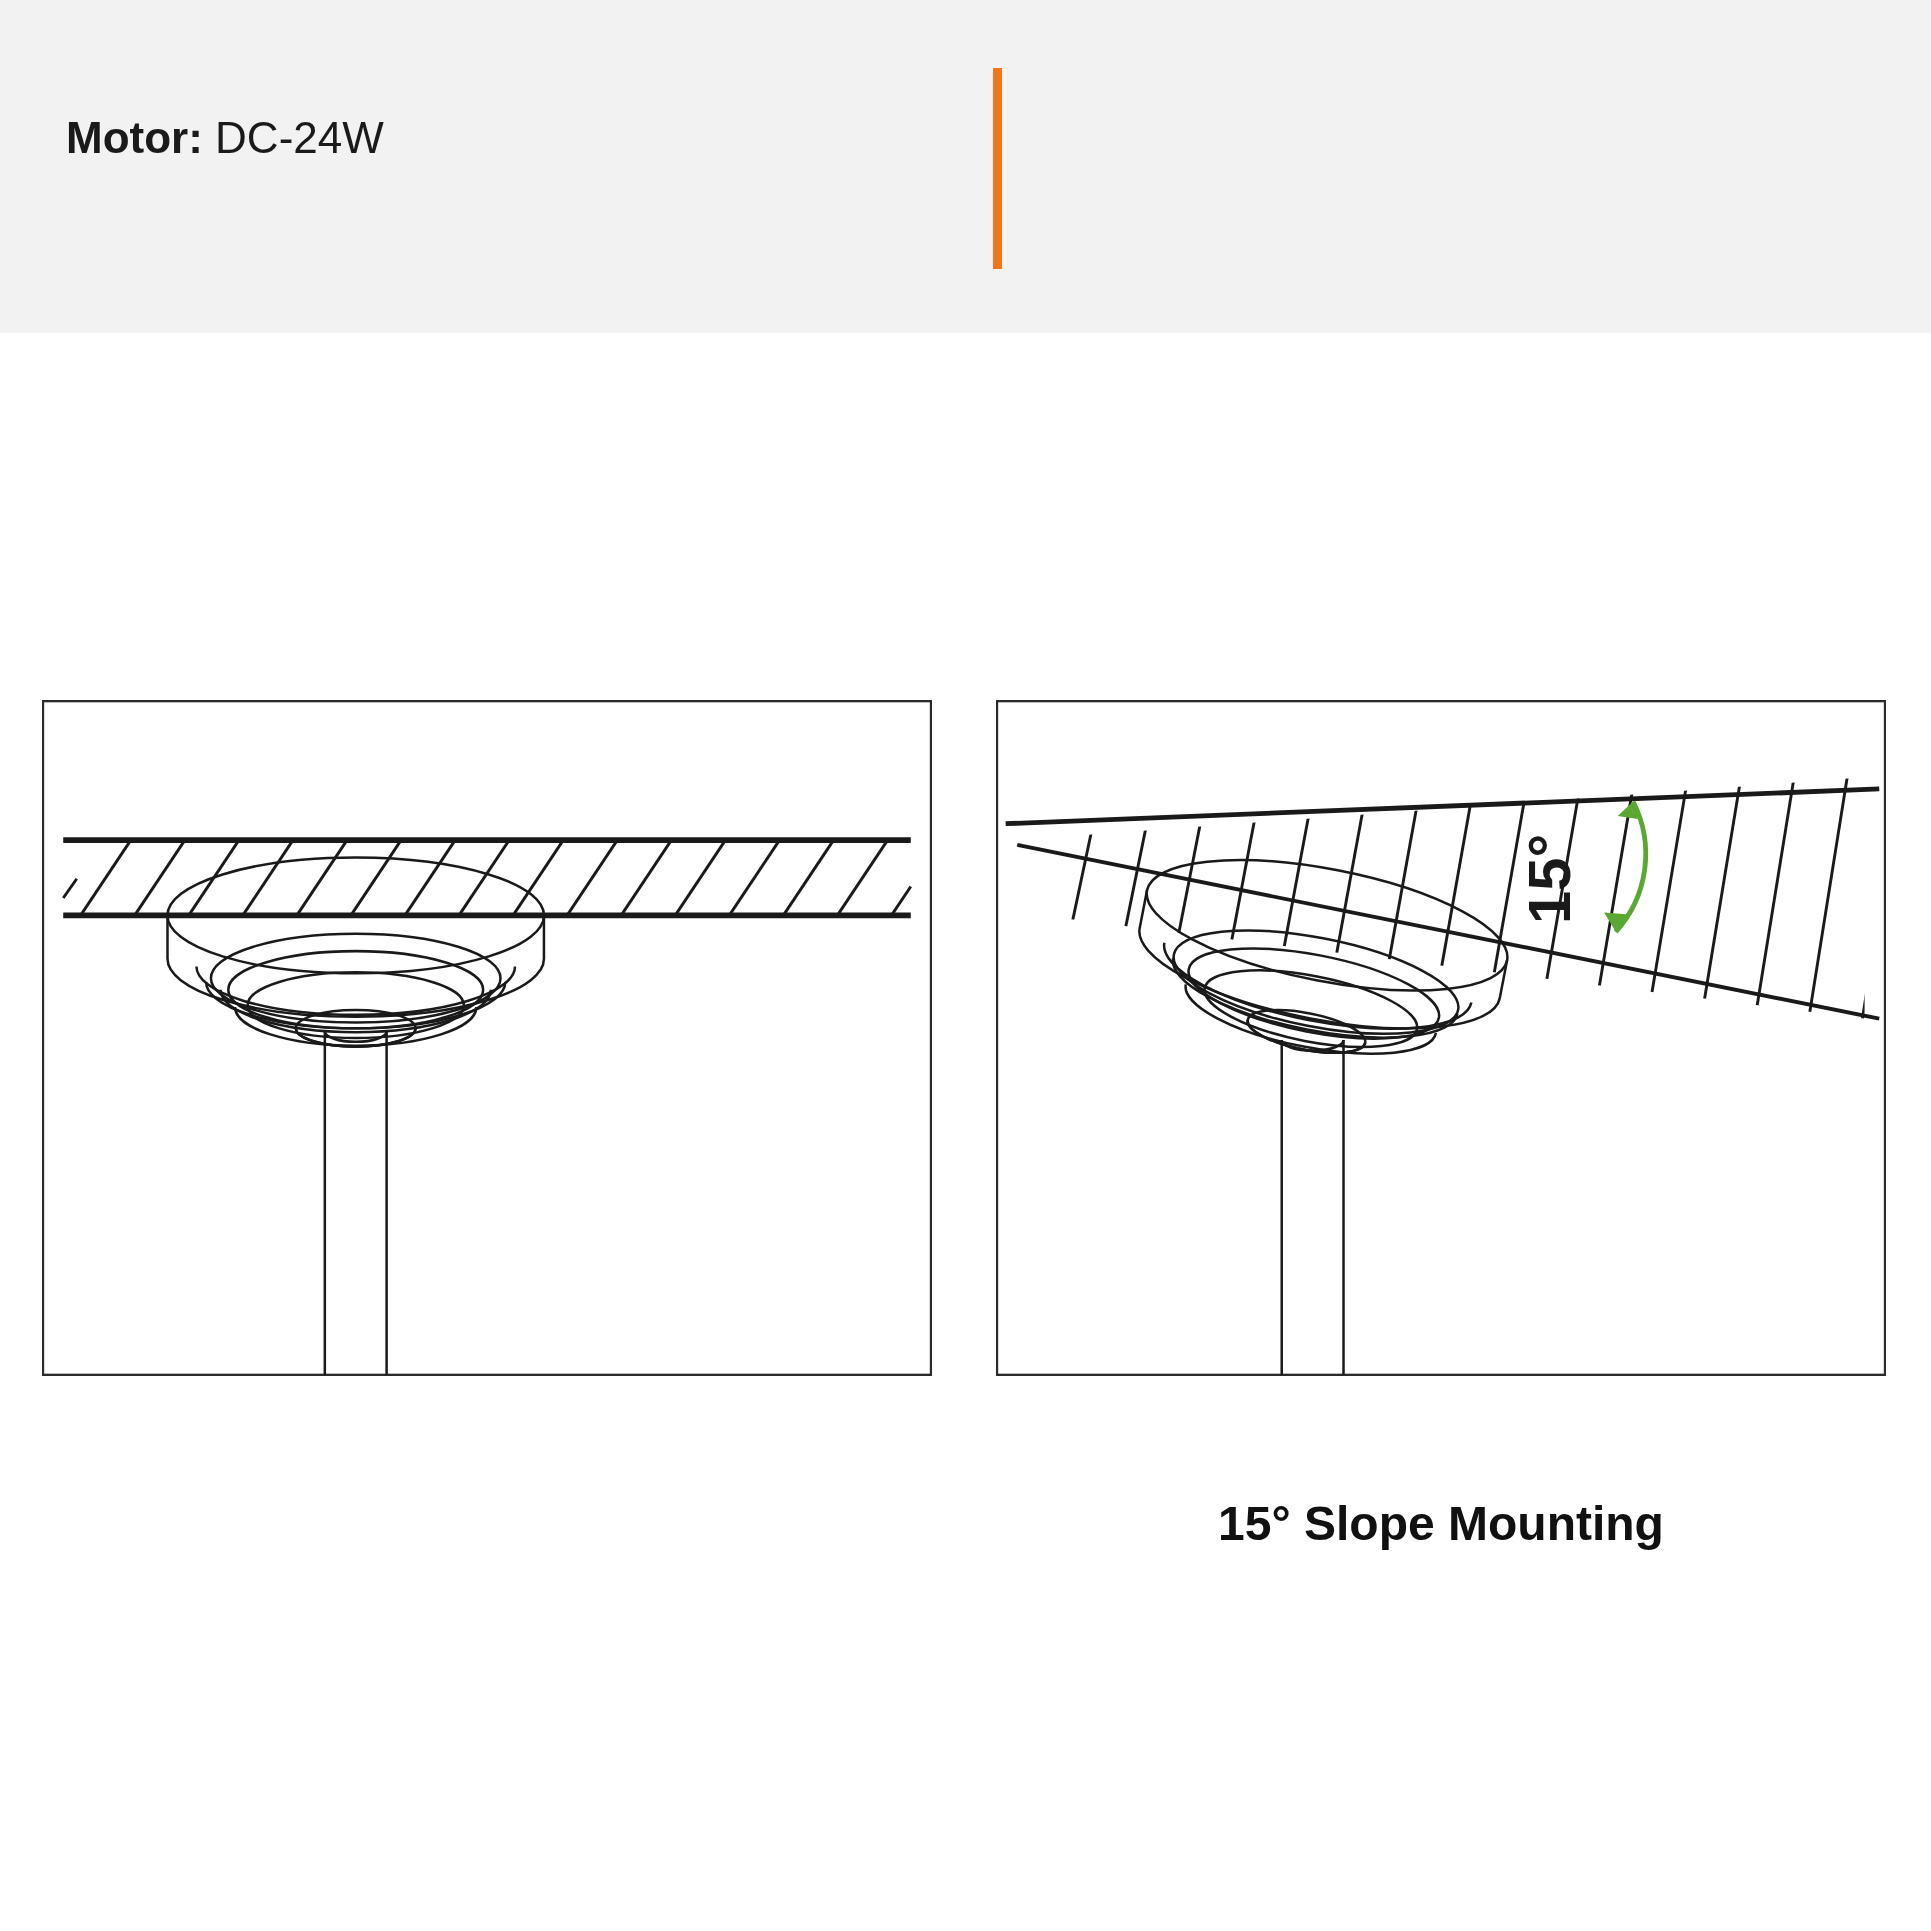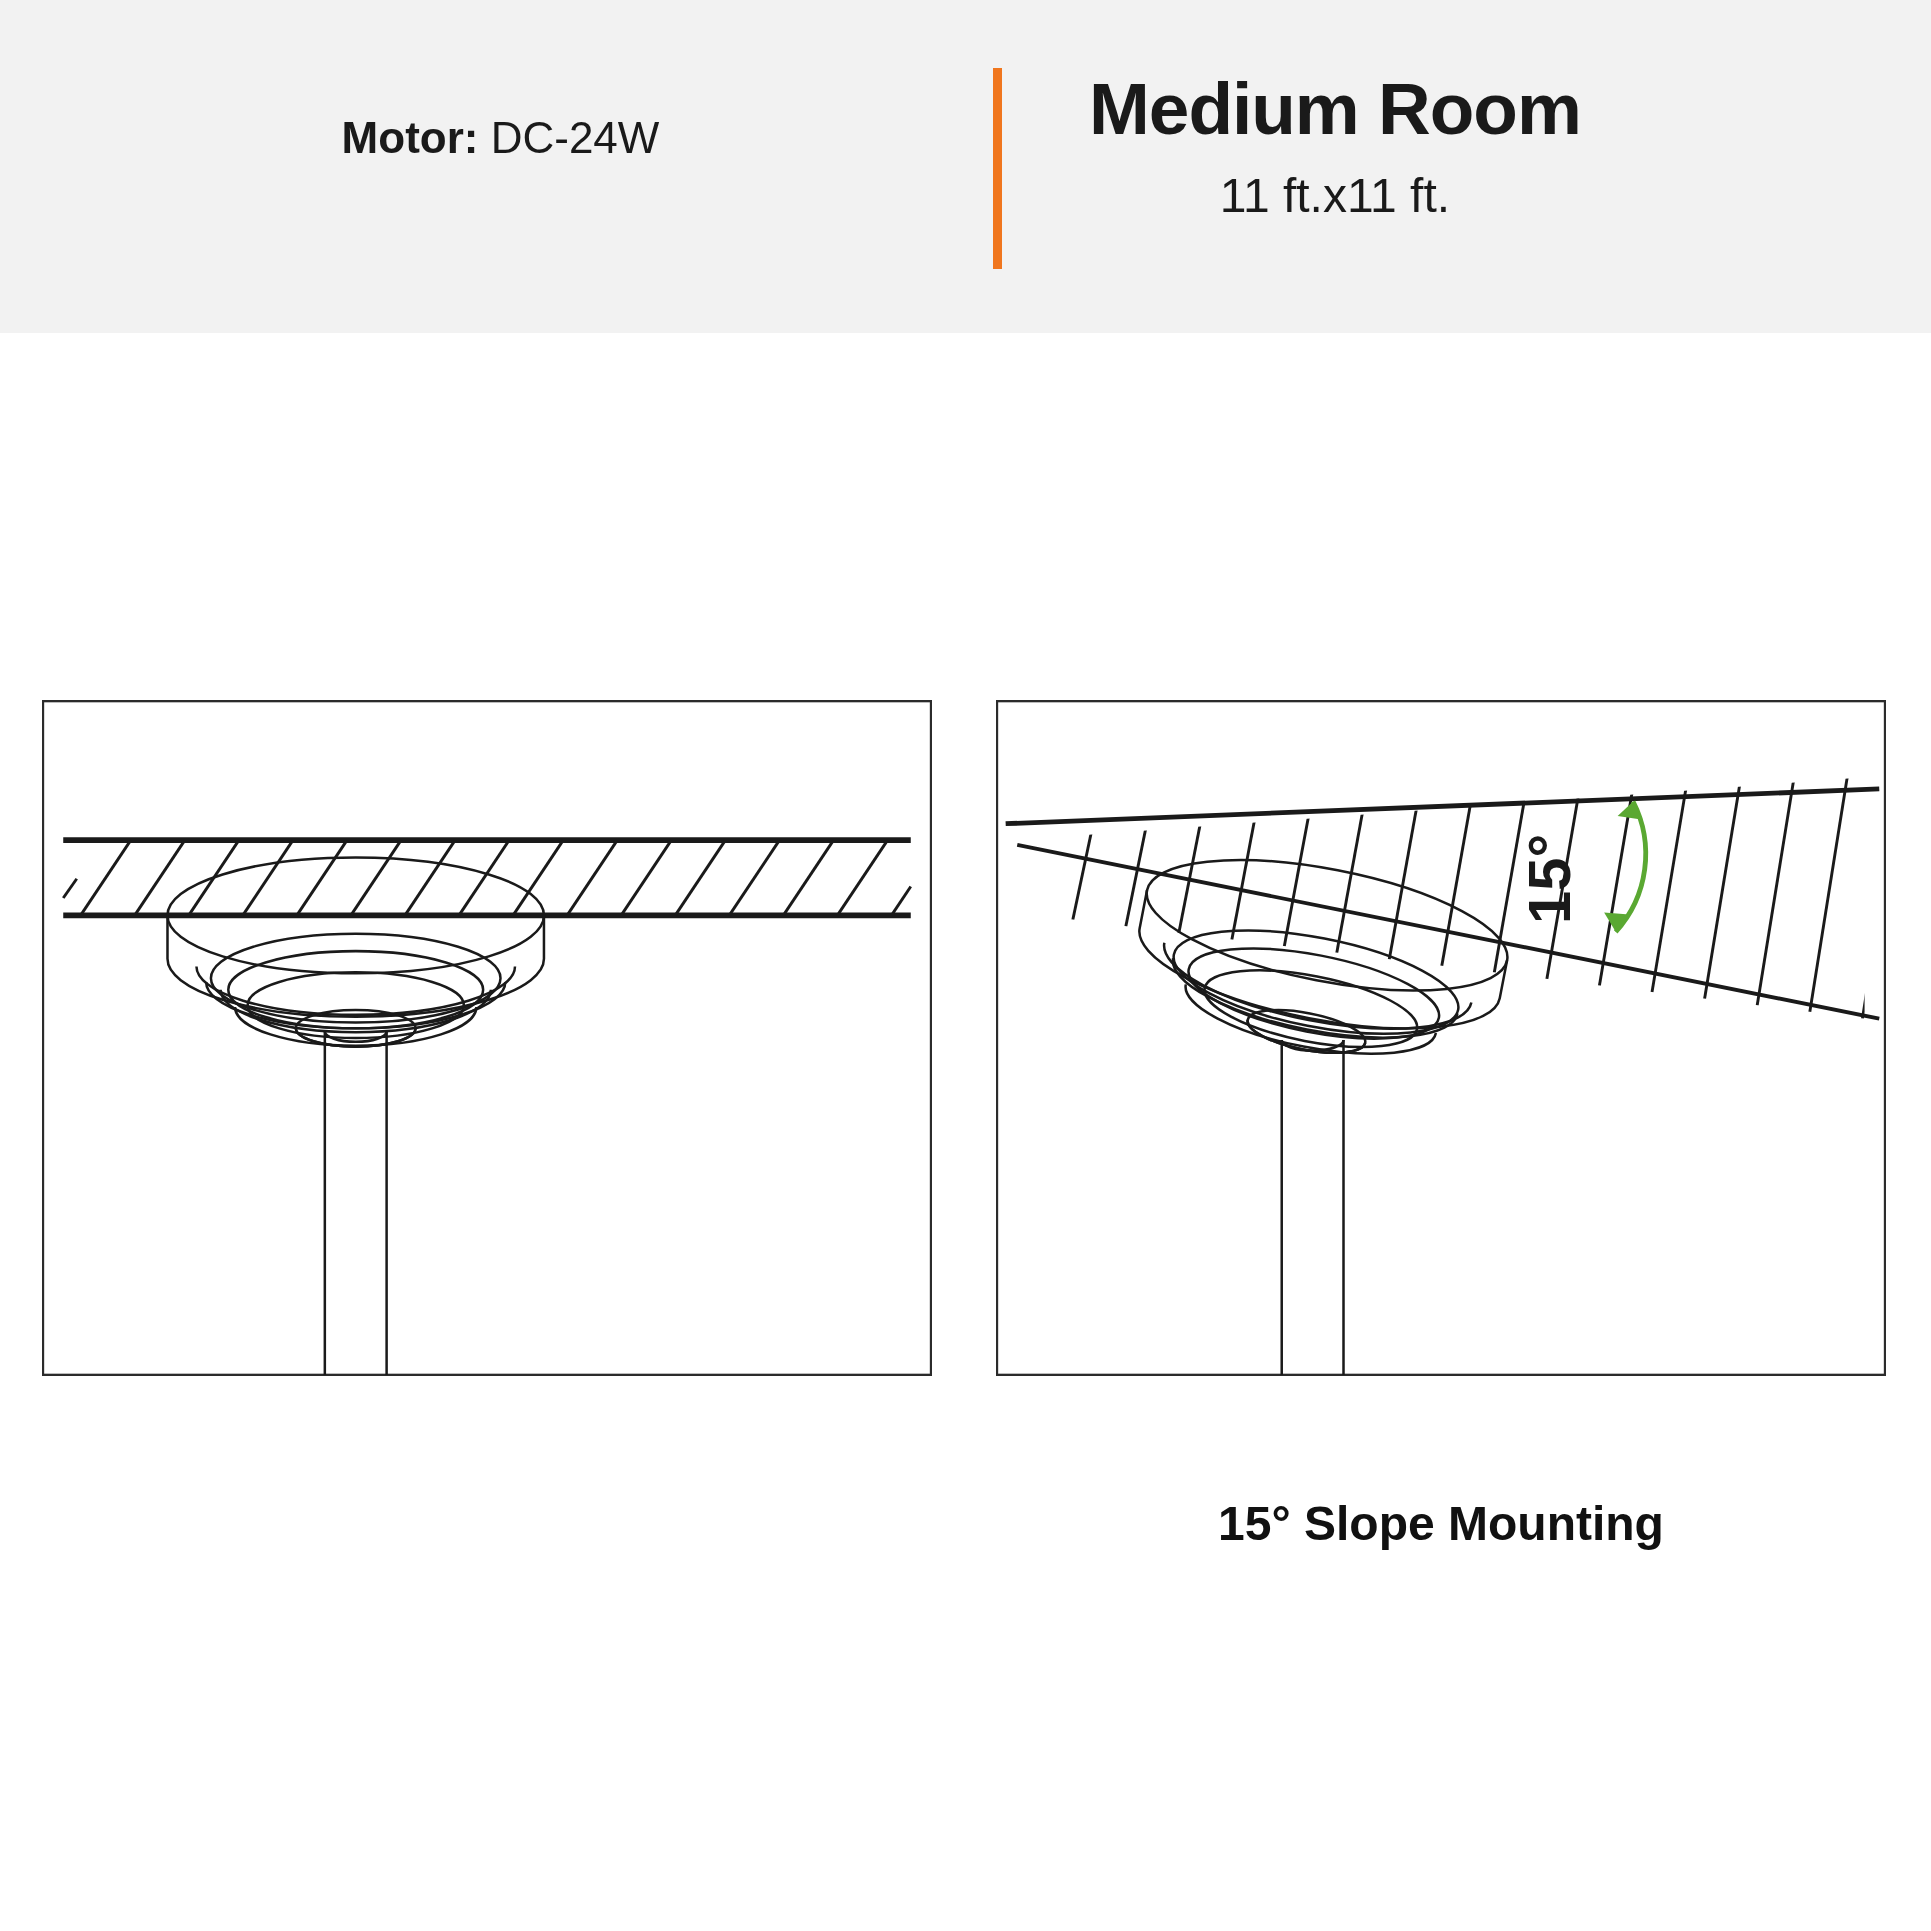--- a/index.html
+++ b/index.html
@@ -23,21 +23,20 @@
     top: 0;
     width: 1931px;
     height: 333px;
     background: #f2f2f2;
     box-sizing: border-box;
   }
   .header-inner {
     position: relative;
     width: 100%;
     height: 100%;
-    text-align: center;
   }
 
   .spec-block {
     position: absolute;
     left: 66px;
     top: 100px;
     width: 869px;
   }
   .spec-line {
     font-size: 44px;
@@ -129,24 +128,20 @@
 
     <div class="spec-block">
       <div class="spec-line">
         <span class="lbl">Motor:</span>
         <span class="val">DC-24W</span>
       </div>
     </div>
 
     <div class="divider"></div>
 
-    <div class="room-block">
-      <div class="room-title">Medium Room</div>
-      <div class="room-sub">11 ft.x11 ft.</div>
-    </div>
 
   </div>
 </div>
 
 <div class="panels">
 
   <div class="panel left">
     <svg class="panel-figure" viewBox="0 0 922 700" xmlns="http://www.w3.org/2000/svg">
 
       <rect x="1" y="1" width="920" height="698" fill="#ffffff" stroke="#2b2b2b" stroke-width="2.5"></rect>

